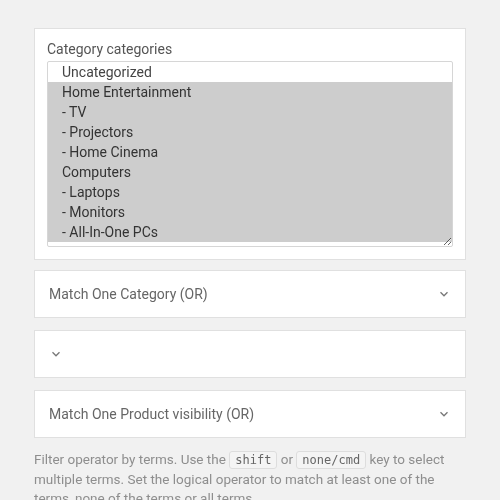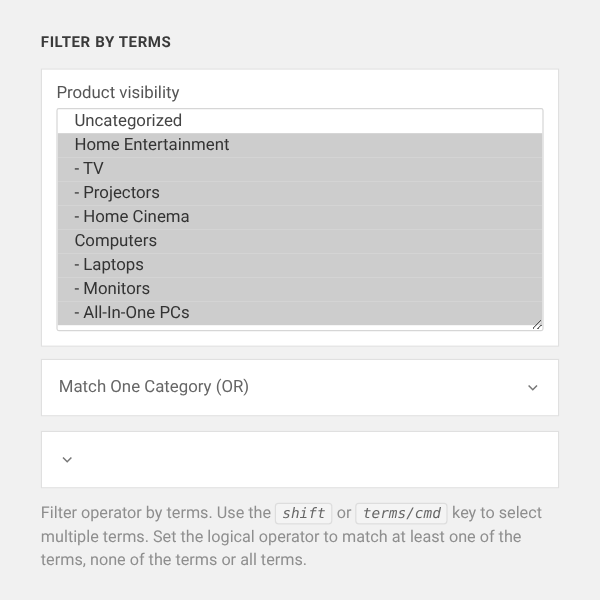--- a/index.html
+++ b/index.html
@@ -81,32 +81,30 @@
     margin-top: 2px;
   }
   kbd {
     font-family: ui-monospace, Menlo, Consolas, monospace;
     font-size: 12px;
     background: #f4f4f4;
     border: 1px solid #ddd;
     border-radius: 3px;
     padding: 1px 5px;
     color: #666;
-    font-style: italic;
   }
 </style>
 </head>
 <body>
 
 <div class="panel">
 
-  <div class="panel-title">FILTER BY TERMS</div>
 
   <div class="card">
-    <div class="card-top-label">Product visibility</div>
+    <div class="card-top-label">Category categories</div>
     <select multiple="" class="multi-select" id="cat-select">
         <option>Uncategorized</option>
         <option class="sel" selected="">Home Entertainment</option>
         <option class="sel" selected="">- TV</option>
         <option class="sel" selected="">- Projectors</option>
         <option class="sel" selected="">- Home Cinema</option>
         <option class="sel" selected="">Computers</option>
         <option class="sel" selected="">- Laptops</option>
         <option class="sel" selected="">- Monitors</option>
         <option class="sel" selected="">- All-In-One PCs</option>
@@ -123,22 +121,30 @@
   </div>
 
   <div class="dropdown">
     <span class="chevron">
       <svg width="14" height="14" viewBox="0 0 24 24" fill="none" stroke="#777" stroke-width="2.2">
           <polyline points="6 9 12 15 18 9"></polyline>
         </svg>
     </span>
   </div>
 
+  <div class="dropdown">
+    <span class="dropdown-label">Match One Product visibility (OR)</span>
+    <span class="chevron">
+      <svg width="14" height="14" viewBox="0 0 24 24" fill="none" stroke="#777" stroke-width="2.2">
+          <polyline points="6 9 12 15 18 9"></polyline>
+        </svg>
+    </span>
+  </div>
 
   <p class="help-text">
     <span>Filter operator by terms. Use the </span>
     <kbd>shift</kbd>
     <span> or </span>
-    <kbd>terms/cmd</kbd>
+    <kbd>none/cmd</kbd>
     <span> key to select multiple terms. Set the logical operator to match at least one of the terms, none of the terms or all terms.</span>
   </p>
 
 </div>
 
 </body></html>

